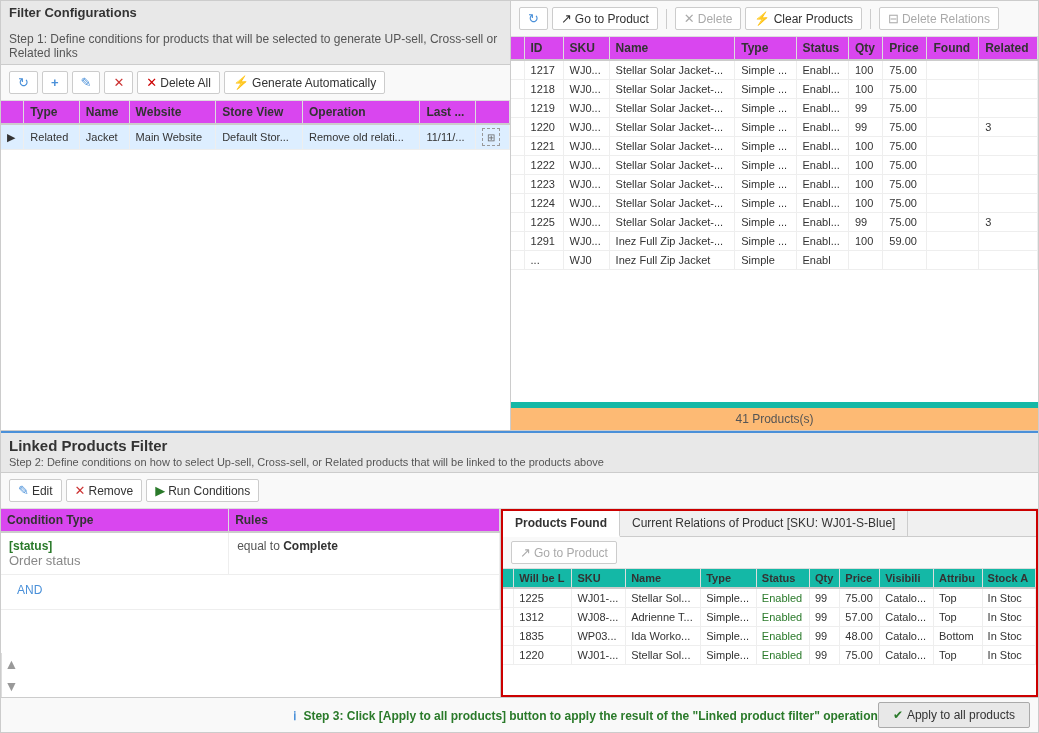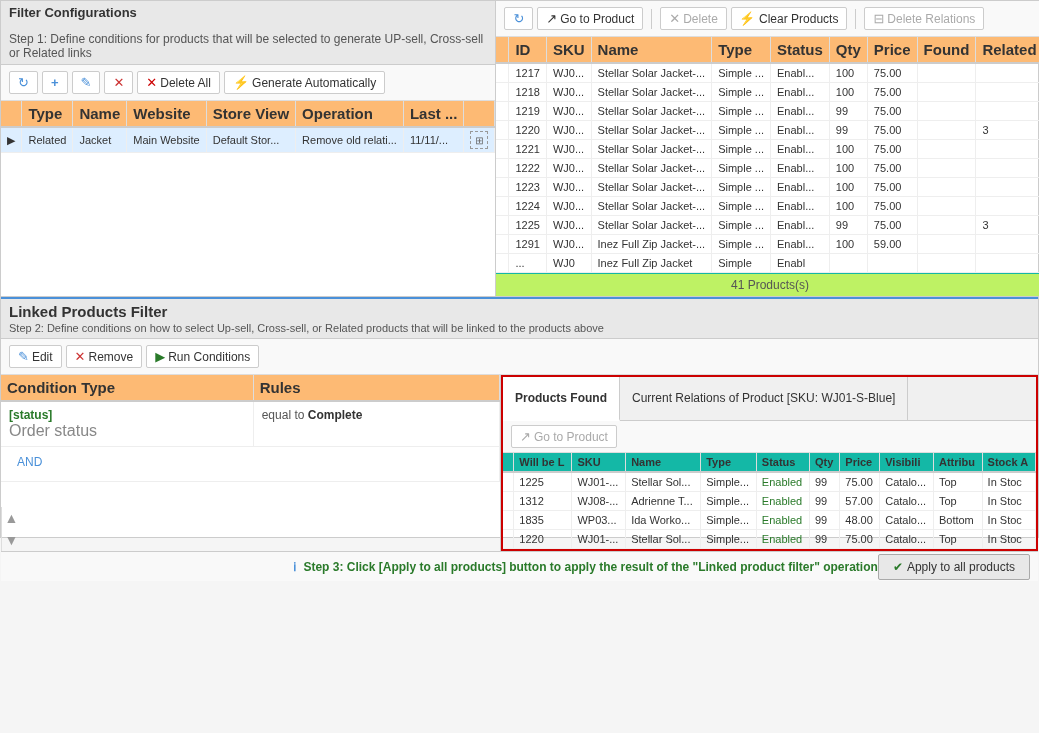--- a/index.html
+++ b/index.html
@@ -1,18 +1,18 @@
 <!DOCTYPE html>
 <html><head>
   <meta charset="utf-8">
   <style>
     * { box-sizing: border-box; margin: 0; padding: 0; font-family: Arial, sans-serif; font-size: 12px; }
     body { background: #f5f5f5; width: 1039px; height: 733px; overflow: hidden; }
 
-    .main-container { display: flex; flex-direction: column; height: 538px; background: #fff; border: 1px solid #ccc; }
+    .main-container { display: flex; flex-direction: column; height: 733px; background: #fff; border: 1px solid #ccc; }
 
     
     .top-section { display: flex; flex-direction: row; height: 430px; border-bottom: 1px solid #ccc; }
 
     
     .left-panel { width: 510px; border-right: 1px solid #ccc; display: flex; flex-direction: column; }
     .panel-header { background: #e8e8e8; padding: 4px 8px; border-bottom: 1px solid #ccc; }
     .panel-header h2 { font-size: 13px; font-weight: bold; color: #333; }
     .panel-header p { font-size: 12px; color: #555; margin-top: 12px; }
     .toolbar { display: flex; align-items: center; gap: 4px; padding: 6px 8px; border-bottom: 1px solid #ddd; background: #f9f9f9; }
@@ -20,56 +20,56 @@
     .toolbar-btn .icon { font-size: 13px; }
     .icon-refresh { color: #4a90d9; }
     .icon-add { color: #4a90d9; font-weight: bold; }
     .icon-edit { color: #4a90d9; }
     .icon-delete { color: #cc3333; }
     .icon-delete-all { color: #cc0000; }
     .icon-generate { color: #ff9900; }
 
     .table-container { flex: 1; overflow: auto; }
     table { width: 100%; border-collapse: collapse; }
-    table th { background: #fdba74; border-bottom: 2px solid #ccc; border-right: 1px solid #ddd; padding: 4px 6px; text-align: left; font-size: 15px; color: #333; white-space: nowrap; }
+    table th { background: #d946ef; border-bottom: 2px solid #ccc; border-right: 1px solid #ddd; padding: 4px 6px; text-align: left; font-size: 12px; color: #333; white-space: nowrap; }
     table td { border-bottom: 1px solid #eee; border-right: 1px solid #eee; padding: 3px 6px; font-size: 11px; color: #333; white-space: nowrap; }
     table tr.selected td { background: #ddeeff; }
     .btn-grid { width: 18px; height: 18px; border: 1px dashed #999; background: transparent; cursor: pointer; display: inline-flex; align-items: center; justify-content: center; font-size: 10px; color: #666; }
 
     
     .right-panel { flex: 1; display: flex; flex-direction: column; }
     .right-toolbar { display: flex; align-items: center; gap: 4px; padding: 6px 8px; border-bottom: 1px solid #ddd; background: #f9f9f9; }
     .divider-v { width: 1px; height: 20px; background: #ccc; margin: 0 4px; }
-    .table-footer { padding: 4px 8px; background: #bef264; border-top: 1px solid #14b8a6; text-align: center; font-size: 11px; color: #555; }
+    .table-footer { padding: 4px 8px; background: #fdba74; border-top: 6px solid #14b8a6; text-align: center; font-size: 11px; color: #555; }
 
     
     .bottom-section { flex: 1; display: flex; flex-direction: column; border-top: 2px solid #4a90d9; }
     .bottom-header { background: #e8e8e8; padding: 4px 8px; border-bottom: 1px solid #ccc; }
     .bottom-header h2 { font-size: 15px; font-weight: bold; color: #333; }
     .bottom-header p { font-size: 11px; color: #555; margin-top: 2px; }
     .bottom-toolbar { display: flex; align-items: center; gap: 4px; padding: 6px 8px; border-bottom: 1px solid #ddd; background: #f9f9f9; }
 
     .bottom-content { display: flex; flex-direction: row; flex: 1; }
     .conditions-panel { width: 500px; border-right: 1px solid #ccc; display: flex; flex-direction: column; }
     .conditions-table { flex: 1; overflow: auto; }
     .cond-table { width: 100%; border-collapse: collapse; }
     .cond-table td { padding: 6px 8px; border-bottom: 1px solid #eee; vertical-align: top; }
     .cond-type { color: #2a7a2a; font-weight: bold; }
-    .cond-sub { color: #888; font-size: 16px; }
+    .cond-sub { color: #888; font-size: 13px; }
     .cond-op { color: #555; }
     .cond-val { color: #333; font-weight: bold; }
     .cond-and { color: #4a90d9; font-weight: normal; padding: 2px 8px 6px; display: block; }
 
     .scroll-arrows { display: flex; flex-direction: column; align-items: center; justify-content: center; width: 20px; border-left: 1px solid #ddd; }
     .scroll-arrow { cursor: pointer; color: #999; font-size: 14px; line-height: 1; padding: 4px; }
 
     
     .products-found-panel { flex: 1; display: flex; flex-direction: column; border: 2px solid #cc0000; margin: 0; }
     .pf-tabs { display: flex; border-bottom: 1px solid #ccc; background: #f0f0f0; }
-    .pf-tab { padding: 14px 12px; cursor: pointer; font-size: 11px; border-right: 1px solid #ccc; color: #333; }
+    .pf-tab { padding: 5px 12px; cursor: pointer; font-size: 11px; border-right: 1px solid #ccc; color: #333; }
     .pf-tab.active { background: #fff; border-bottom: 2px solid #fff; font-weight: bold; color: #333; margin-bottom: -1px; }
     .pf-tab.active { background: #fff; }
     .pf-toolbar { display: flex; align-items: center; gap: 4px; padding: 4px 8px; border-bottom: 1px solid #ddd; background: #f9f9f9; }
     .pf-table-container { flex: 1; overflow: auto; }
     .pf-table { width: 100%; border-collapse: collapse; }
     .pf-table th { background: #14b8a6; border-bottom: 2px solid #ccc; border-right: 1px solid #ddd; padding: 3px 5px; font-size: 11px; text-align: left; white-space: nowrap; }
     .pf-table td { border-bottom: 1px solid #eee; border-right: 1px solid #eee; padding: 3px 5px; font-size: 11px; white-space: nowrap; }
 
     
     .bottom-bar { display: flex; align-items: center; justify-content: flex-end; padding: 4px 8px; background: #f9f9f9; border-top: 1px solid #ccc; min-height: 30px; }

